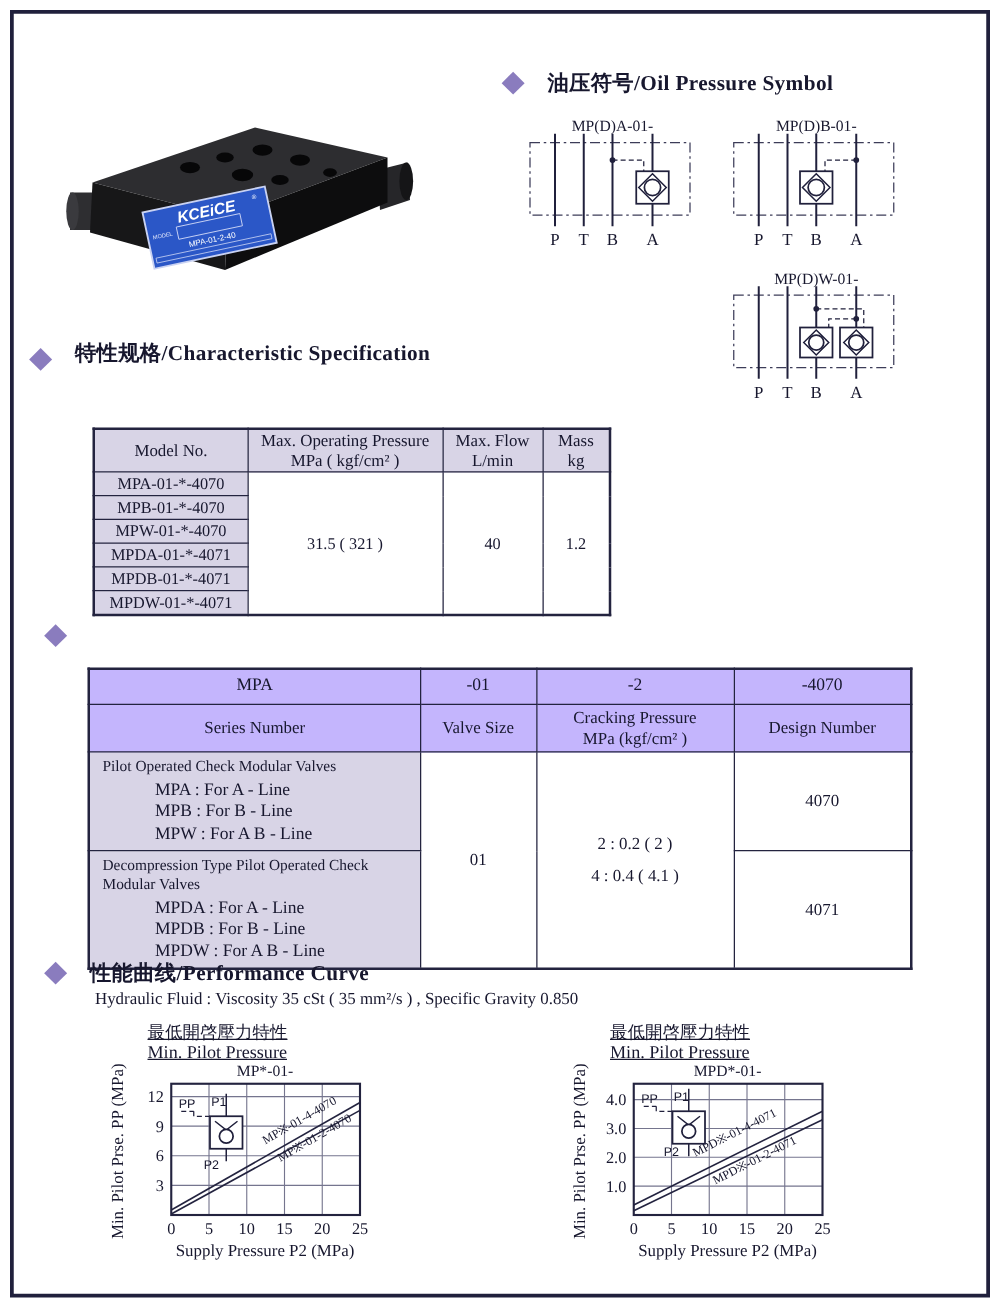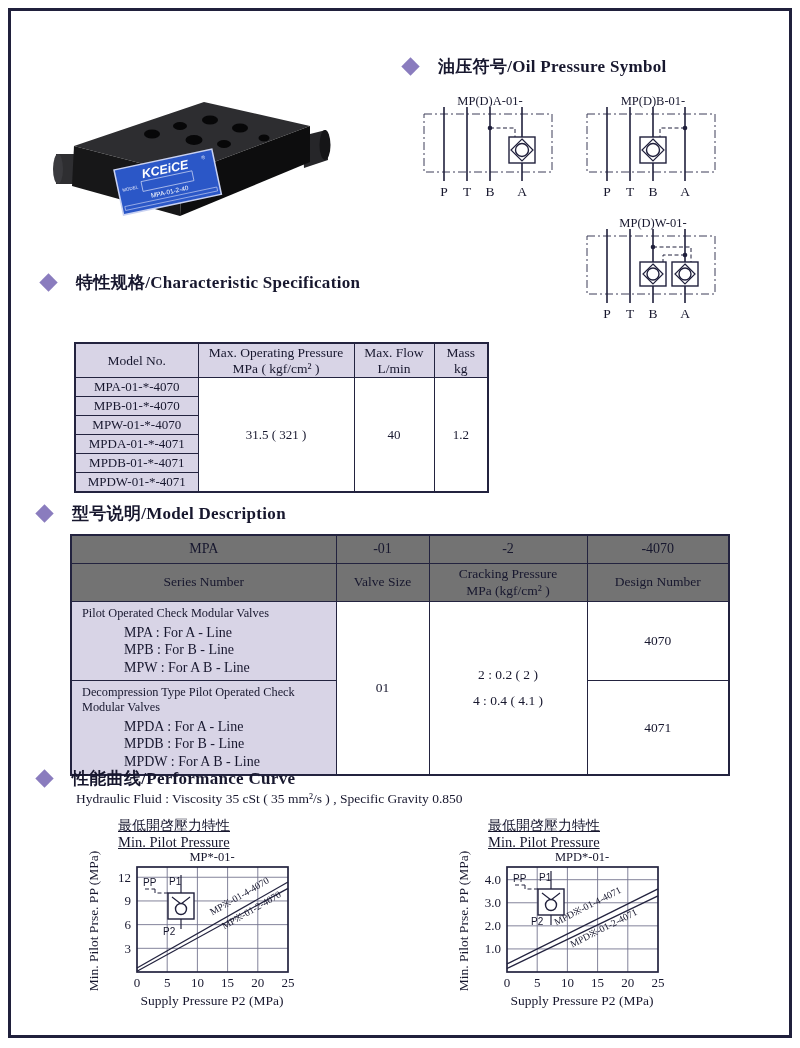--- a/index.html
+++ b/index.html
@@ -14,21 +14,21 @@
   .diamond{width:13px;height:13px;background:#8a7cbe;transform:rotate(45deg);margin:0 9px 0 2px;flex:0 0 auto;}
   
   table{border-collapse:collapse;width:100%;table-layout:fixed;}
   td{border:1px solid #23233f;text-align:center;vertical-align:middle;padding:0;}
   .spec td{font-size:13px;}
   .spec .hdr td{background:#d8d4e6;height:33px;font-size:13.5px;line-height:1.15;}
   .spec .model-cell{background:#d8d4e6;height:18px;font-size:13px;}
   .spec{border:2px solid #23233f;margin-top:37px;}
   .mdl{border:2px solid #23233f;}
   .mdl td{font-size:13.5px;line-height:1.2;}
-  .mdl .hdr td{background:#737373;}
+  .mdl .hdr td{background:#c4b5fd;}
   .mdl .code-row td{height:27px;font-size:14px;}
   .mdl .name-row td{height:37px;}
   .series-cell{background:#d8d4e6;text-align:left !important;padding:4px 4px 4px 10px !important;}
   .s-title{font-size:12.3px;margin-bottom:3px;}
   .s-item{font-size:14px;padding-left:42px;line-height:1.25;}
   .crack-line{margin:9px 0;}
   
   .chart-title{position:absolute;width:190px;text-align:left;line-height:1.2;text-decoration:underline;}
   .chart-title .zh{font-size:14px;font-family:"Liberation Sans",sans-serif;}
   .chart-title .en{font-size:14.5px;font-family:"Liberation Serif",serif;}
@@ -176,21 +176,21 @@
     <circle class="sym-box" cx="110" cy="58" r="6"></circle>
   </g>
   <g>
     <text class="port" x="32" y="102">P</text>
     <text class="port" x="55" y="102">T</text>
     <text class="port" x="78" y="102">B</text>
     <text class="port" x="110" y="102">A</text>
   </g>
 </svg>
 
-<div class="section-heading" style="left:40px;top:271px;">
+<div class="section-heading" style="left:24px;top:271px;align-items:flex-end;">
   <span class="diamond"></span>
   <span>特性规格/Characteristic Specification</span>
 </div>
 
 <div class="abs" style="left:74px;top:305px;width:415px;">
   <table class="spec">
     <colgroup>
         <col style="width:123px">
         <col style="width:156px">
         <col style="width:80px">
@@ -232,21 +232,20 @@
         </tr>
     <tr>
           <td class="model-cell">MPDW-01-*-4071</td>
         </tr>
   </tbody>
     </table>
 </div>
 
 <div class="section-heading" style="left:36px;top:502px;">
   <span class="diamond"></span>
-  <span>型号说明/Model Description</span>
 </div>
 
 <div class="abs" style="left:70px;top:534px;width:660px;">
   <table class="mdl">
     <colgroup>
         <col style="width:265px">
         <col style="width:93px">
         <col style="width:158px">
         <col>
       </colgroup>

